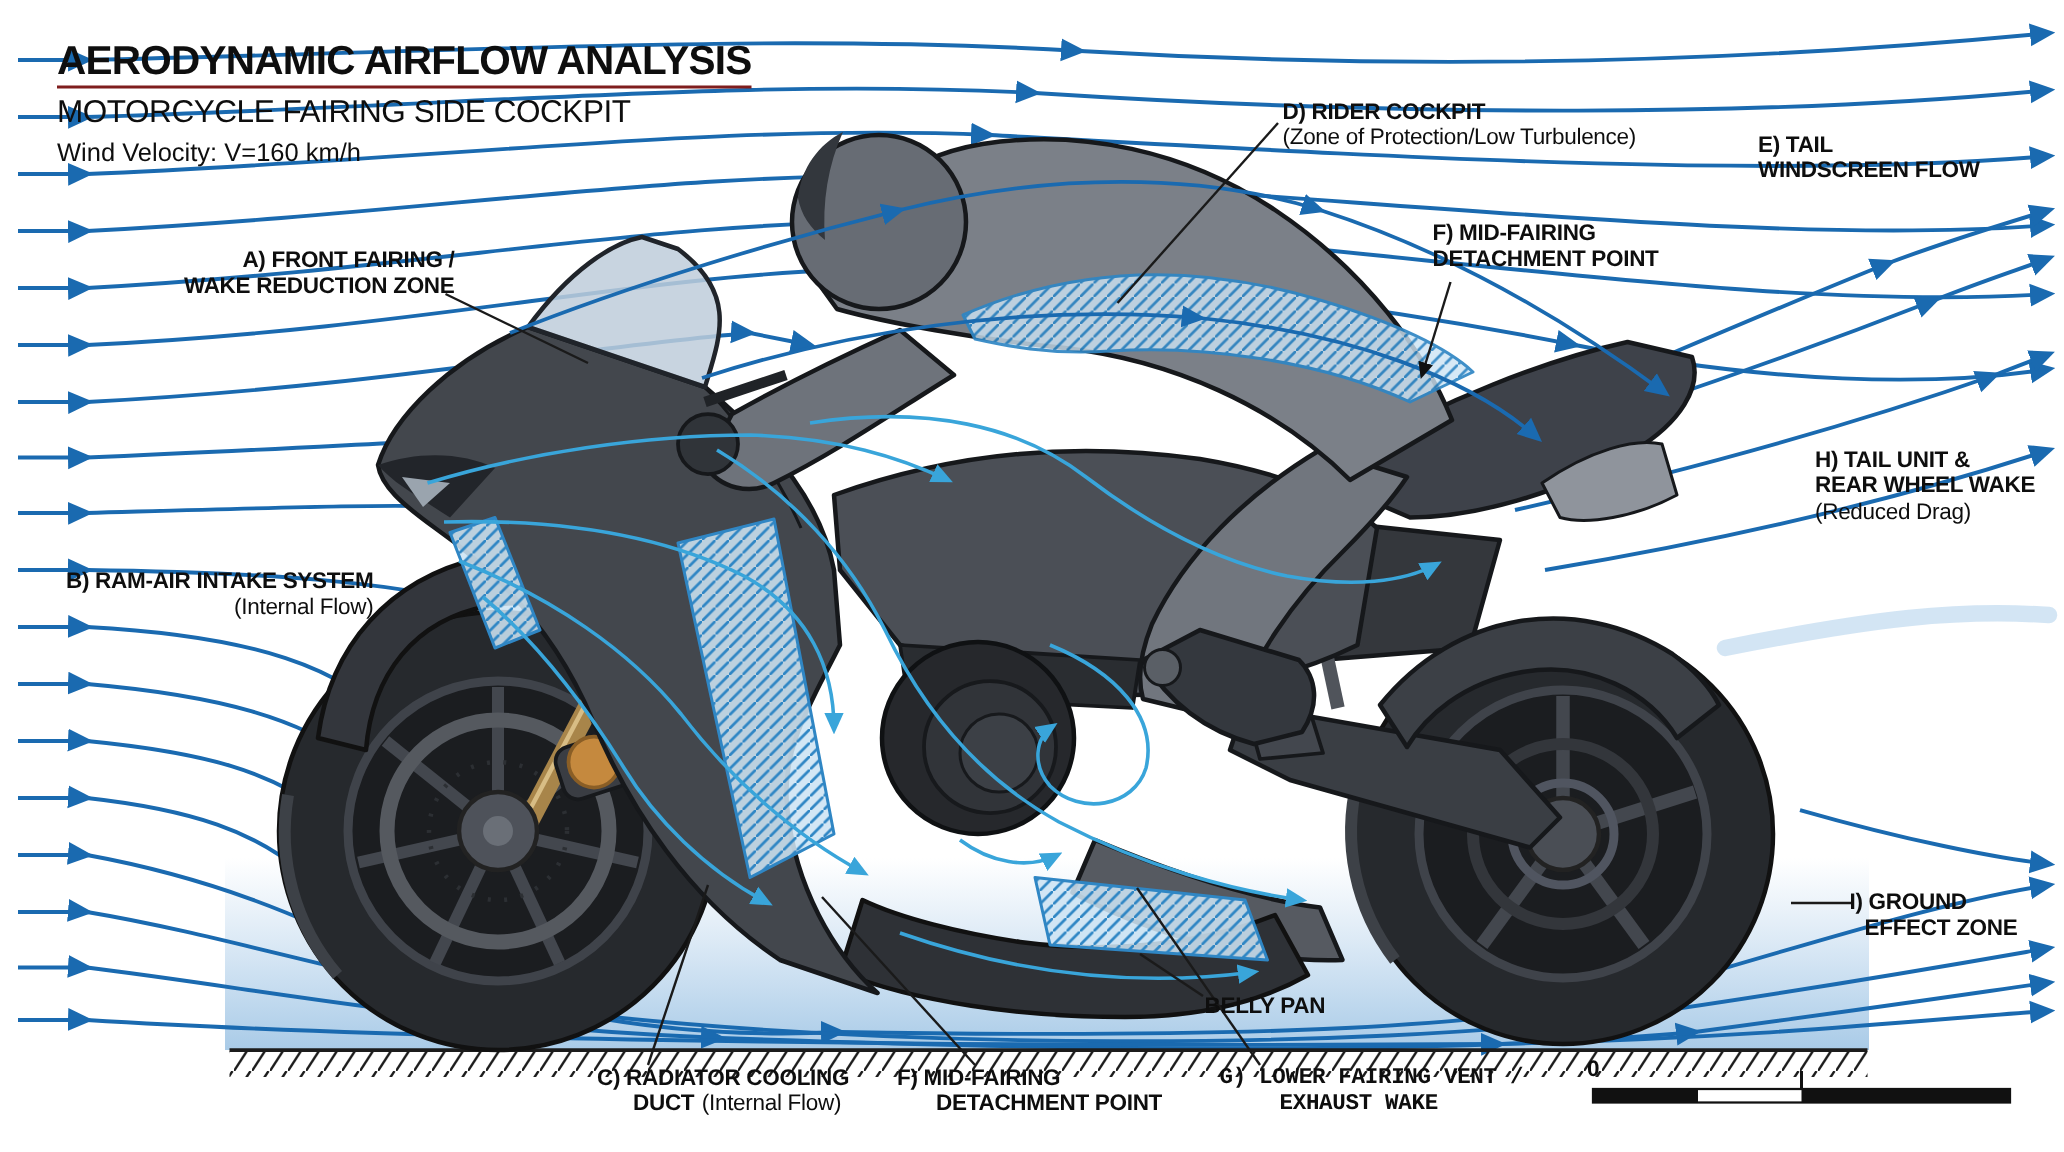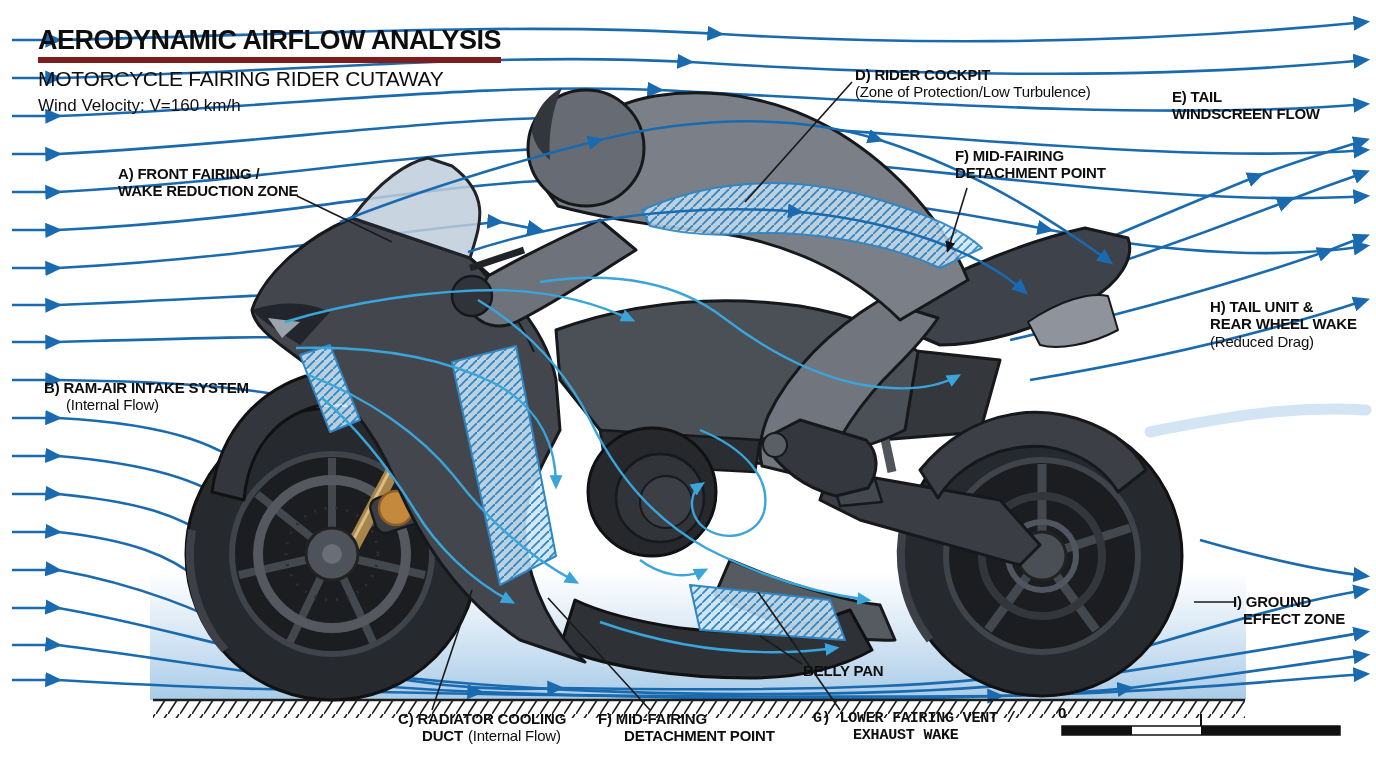--- a/index.html
+++ b/index.html
@@ -1,29 +1,29 @@
 <!DOCTYPE html>
 <html><head>
 <meta charset="utf-8">
 <style>
   html,body{margin:0;padding:0;background:#e8e8e8;}
   .stage{position:relative;width:1376px;height:768px;background:#ffffff;overflow:hidden;
          font-family:"Liberation Sans",sans-serif;color:#0e0e0e;}
   .stage svg{position:absolute;left:0;top:0;}
   .hdr{position:absolute;left:38px;top:26px;z-index:5;}
-  .hdr .t{font-size:27px;font-weight:bold;letter-spacing:-0.5px;border-bottom:6px solid #7f1d1d;
+  .hdr .t{font-size:27px;font-weight:bold;letter-spacing:-0.5px;border-bottom:2px solid #7f1d1d;
           padding-bottom:3px;display:inline-block;line-height:1.05;}
   .hdr .s{font-size:21px;font-weight:400;margin-top:4px;letter-spacing:-0.3px;}
   .hdr .w{font-size:17px;font-weight:400;margin-top:5px;}
   .callout{position:absolute;z-index:5;font-size:15px;font-weight:bold;line-height:1.16;
            letter-spacing:-0.2px;white-space:nowrap;}
   .callout .ln{display:block;}
   .nrm{font-weight:400;}
   .gap{margin-left:5px;}
-  .ctr{text-align:left;}
+  .ctr{text-align:right;}
   .scale-num{position:absolute;z-index:5;font-size:15px;font-weight:bold;}
 </style>
 </head>
 <body>
 
 <div class="stage">
 
 <svg width="1376" height="768" viewBox="0 0 1376 768">
   <defs>
     <marker id="arB" viewBox="0 0 10 10" refX="7.5" refY="5" markerWidth="6.5" markerHeight="6.5" orient="auto-start-reverse">
@@ -216,30 +216,30 @@
   <g>
     <line x1="1201" y1="714" x2="1201" y2="726" stroke="#111" stroke-width="2"></line>
     <rect x="1062" y="726" width="278" height="9" fill="#fff" stroke="#111" stroke-width="1.5"></rect>
     <rect x="1062" y="726" width="70" height="9" fill="#111"></rect>
     <rect x="1201" y="726" width="139" height="9" fill="#111"></rect>
   </g>
 </svg>
 
   <div class="hdr">
     <div class="t">AERODYNAMIC AIRFLOW ANALYSIS</div>
-    <div class="s">MOTORCYCLE FAIRING RIDER CUTAWAY</div>
+    <div class="s">MOTORCYCLE FAIRING SIDE COCKPIT</div>
     <div class="w">Wind Velocity: V=160 km/h</div>
   </div>
 
   <div class="callout ctr" style="left:118px;top:165px;width:185px;">
     <span class="ln">A) FRONT FAIRING /</span>
     <span class="ln">WAKE REDUCTION ZONE</span>
   </div>
 
-  <div class="callout" style="left:44px;top:379px;">
+  <div class="callout" style="left:44px;top:379px;text-align:right;">
     <span class="ln">B) RAM-AIR INTAKE SYSTEM</span>
     <span class="ln nrm" style="padding-left:22px;">(Internal Flow)</span>
   </div>
 
   <div class="callout" style="left:855px;top:66px;">
     <span class="ln">D) RIDER COCKPIT</span>
     <span class="ln nrm">(Zone of Protection/Low Turbulence)</span>
   </div>
 
   <div class="callout" style="left:398px;top:710px;">

